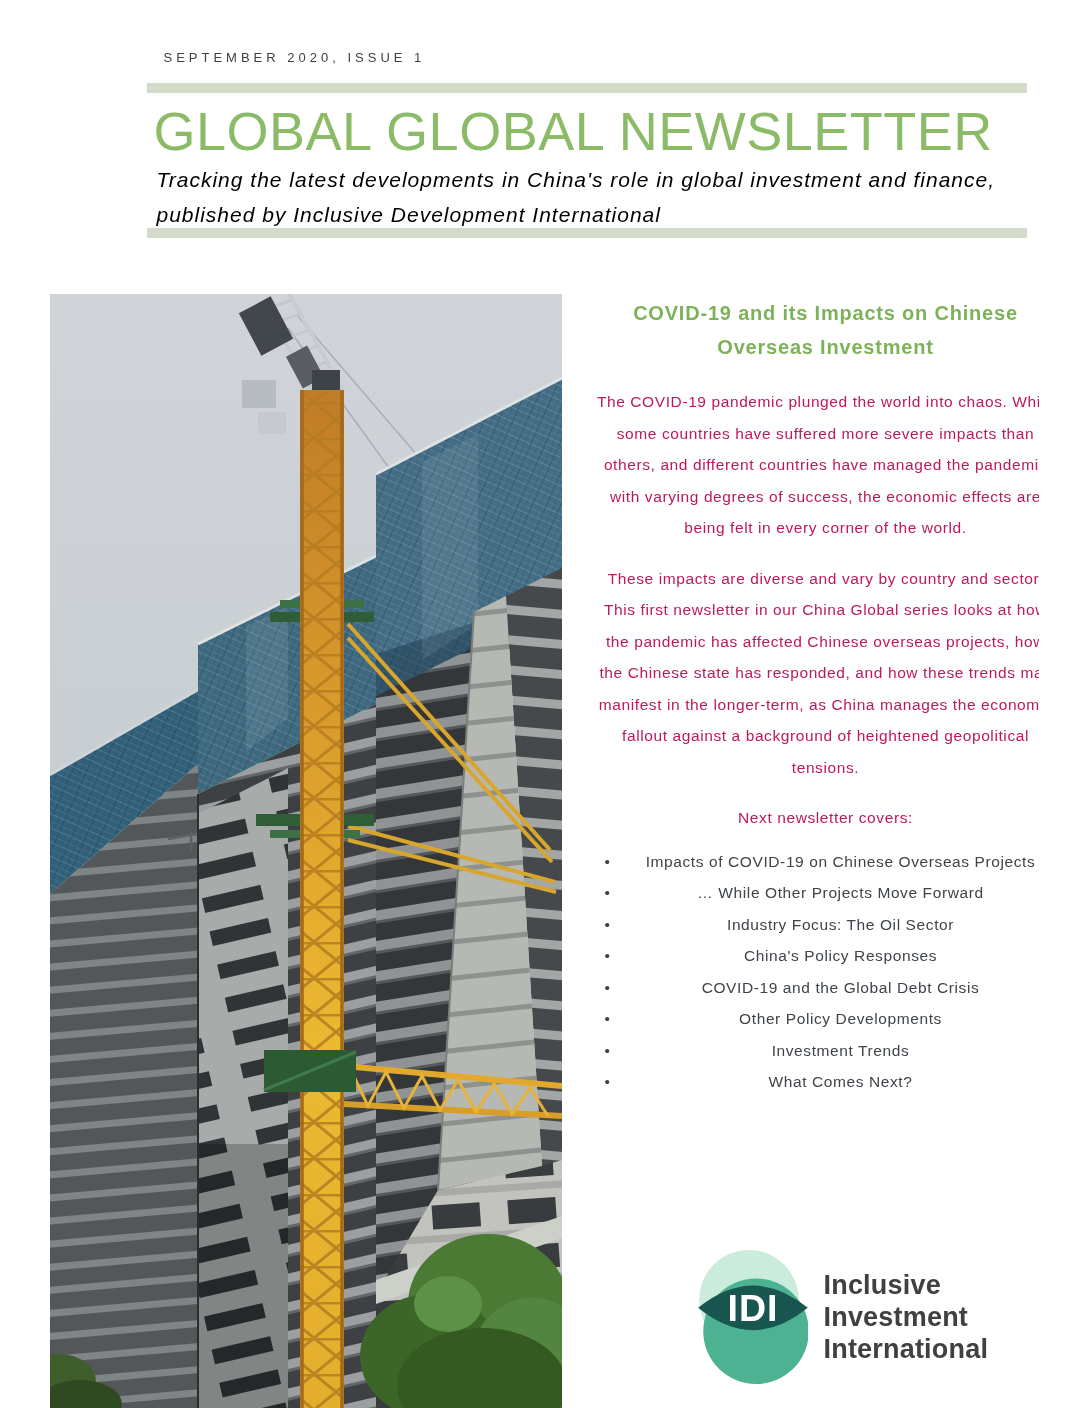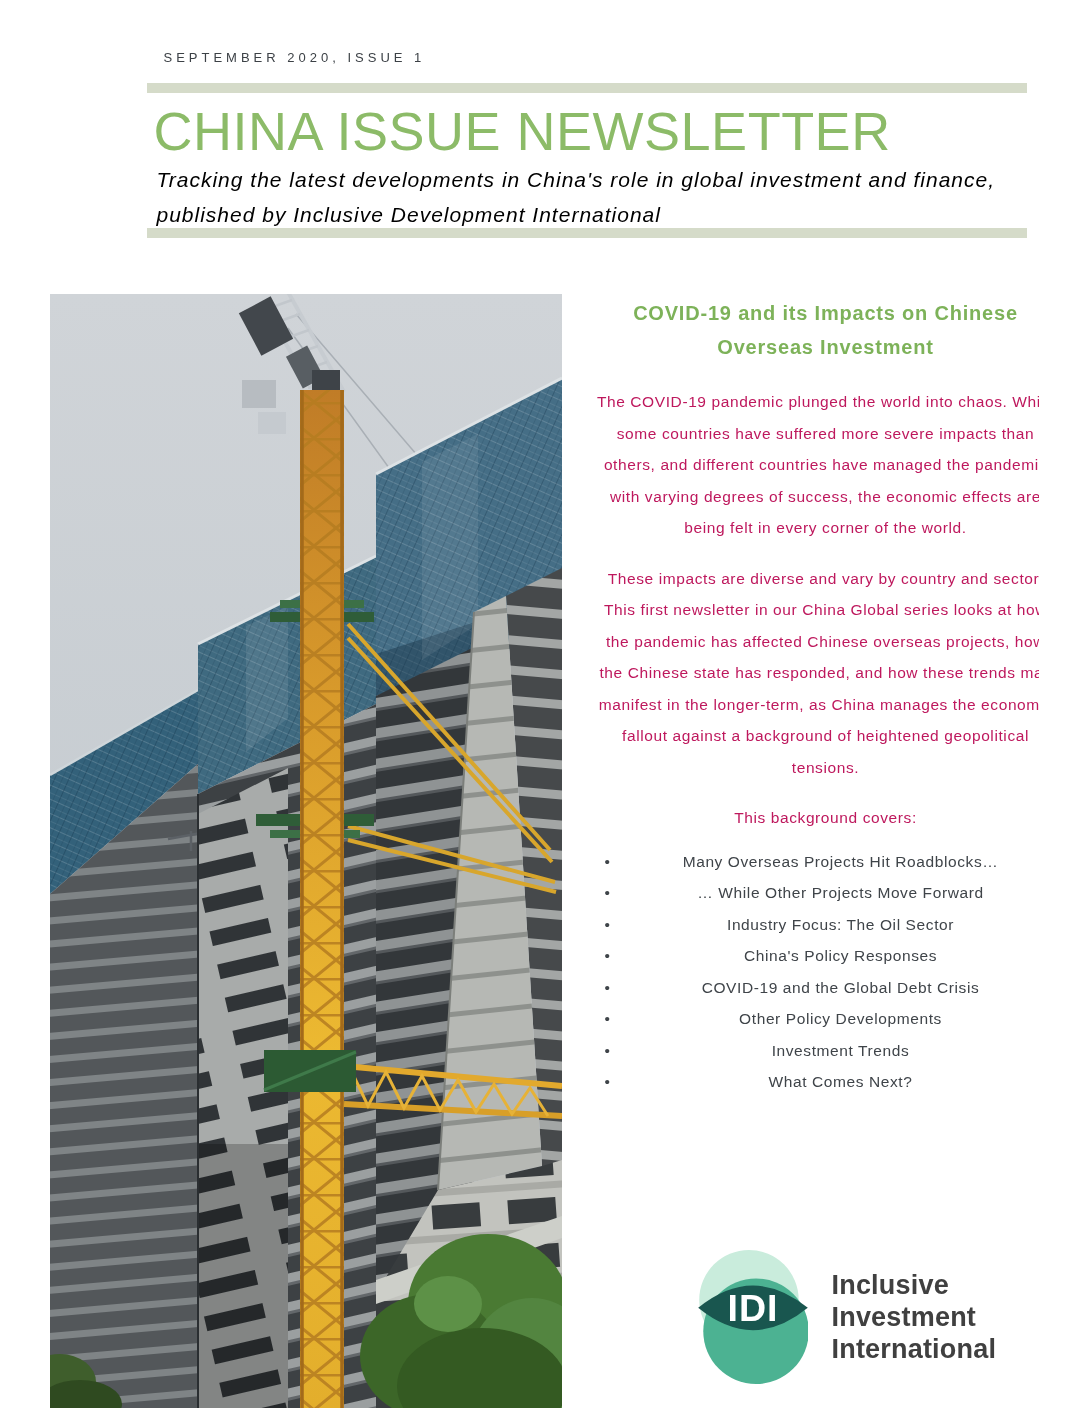--- a/index.html
+++ b/index.html
@@ -23,33 +23,33 @@
   
   .article { position:absolute; left:543px; top:296px; width:466px;text-align:center; }
   .article h2 { font-size:20px; line-height:34px; letter-spacing:0.8px; font-weight:700; color:#7db259; margin-bottom:22px; }
   .article p { font-size:15.5px; line-height:31.5px; letter-spacing:0.6px; margin-bottom:19px; color:#be185d; }
   .article p.covers { margin-bottom:12px; }
   .article ul { list-style:none; }
   .article li { position:relative; padding-left:30px; font-size:15.5px; line-height:31.5px; letter-spacing:0.6px; color:#3f4449; }
   .article li::before { content:"\2022"; position:absolute; left:12px; top:0; color:#3f4449; }
 
   
-  .logo-row { position:absolute; left:648px; top:1248px; display:flex; align-items:center; gap:24px; }
+  .logo-row { position:absolute; left:648px; top:1248px; display:flex; align-items:center; gap:16px; }
   .idi-mark { width:110px; height:137px; display:block; }
   .wordmark { font-size:27px; font-weight:700; color:#404040; line-height:32px; letter-spacing:0.2px; }
 </style>
 </head>
 <body>
 
 <div class="page">
 
   <header>
     <div class="kicker">SEPTEMBER 2020, ISSUE 1</div>
     <div class="rule rule-top"></div>
-    <h1 class="title">CHINA ISSUE NEWSLETTER</h1>
+    <h1 class="title">GLOBAL GLOBAL NEWSLETTER</h1>
     <p class="subtitle">Tracking the latest developments in China's role in global investment and finance, published by Inclusive Development International</p>
     <div class="rule rule-bottom"></div>
   </header>
 
   <svg class="photo" viewBox="0 0 512 1114" preserveAspectRatio="none" aria-hidden="true">
     <defs>
       <linearGradient id="sky" x1="0" y1="0" x2="0" y2="1">
         <stop offset="0" stop-color="#d0d4d8"></stop>
           <stop offset="0.55" stop-color="#c6ccd1"></stop>
           <stop offset="1" stop-color="#b8bfc6"></stop>
@@ -180,23 +180,23 @@
     <g>
       <ellipse cx="10" cy="1088" rx="36" ry="28" fill="#3f5e2c"></ellipse>
       <ellipse cx="30" cy="1110" rx="42" ry="24" fill="#2f4a20"></ellipse>
     </g>
   </svg>
 
   <article class="article">
     <h2>COVID-19 and its Impacts on Chinese Overseas Investment</h2>
     <p>The COVID-19 pandemic plunged the world into chaos. While some countries have suffered more severe impacts than others, and different countries have managed the pandemic with varying degrees of success, the economic effects are being felt in every corner of the world.</p>
     <p>These impacts are diverse and vary by country and sector. This first newsletter in our China Global series looks at how the pandemic has affected Chinese overseas projects, how the Chinese state has responded, and how these trends may manifest in the longer-term, as China manages the economic fallout against a background of heightened geopolitical tensions.</p>
-    <p class="covers">This background covers:</p>
+    <p class="covers">Next newsletter covers:</p>
     <ul>
-      <li>Many Overseas Projects Hit Roadblocks…</li>
+      <li>Impacts of COVID-19 on Chinese Overseas Projects</li>
       <li>… While Other Projects Move Forward</li>
       <li>Industry Focus: The Oil Sector</li>
       <li>China's Policy Responses</li>
       <li>COVID-19 and the Global Debt Crisis</li>
       <li>Other Policy Developments</li>
       <li>Investment Trends</li>
       <li>What Comes Next?</li>
     </ul>
   </article>
 

